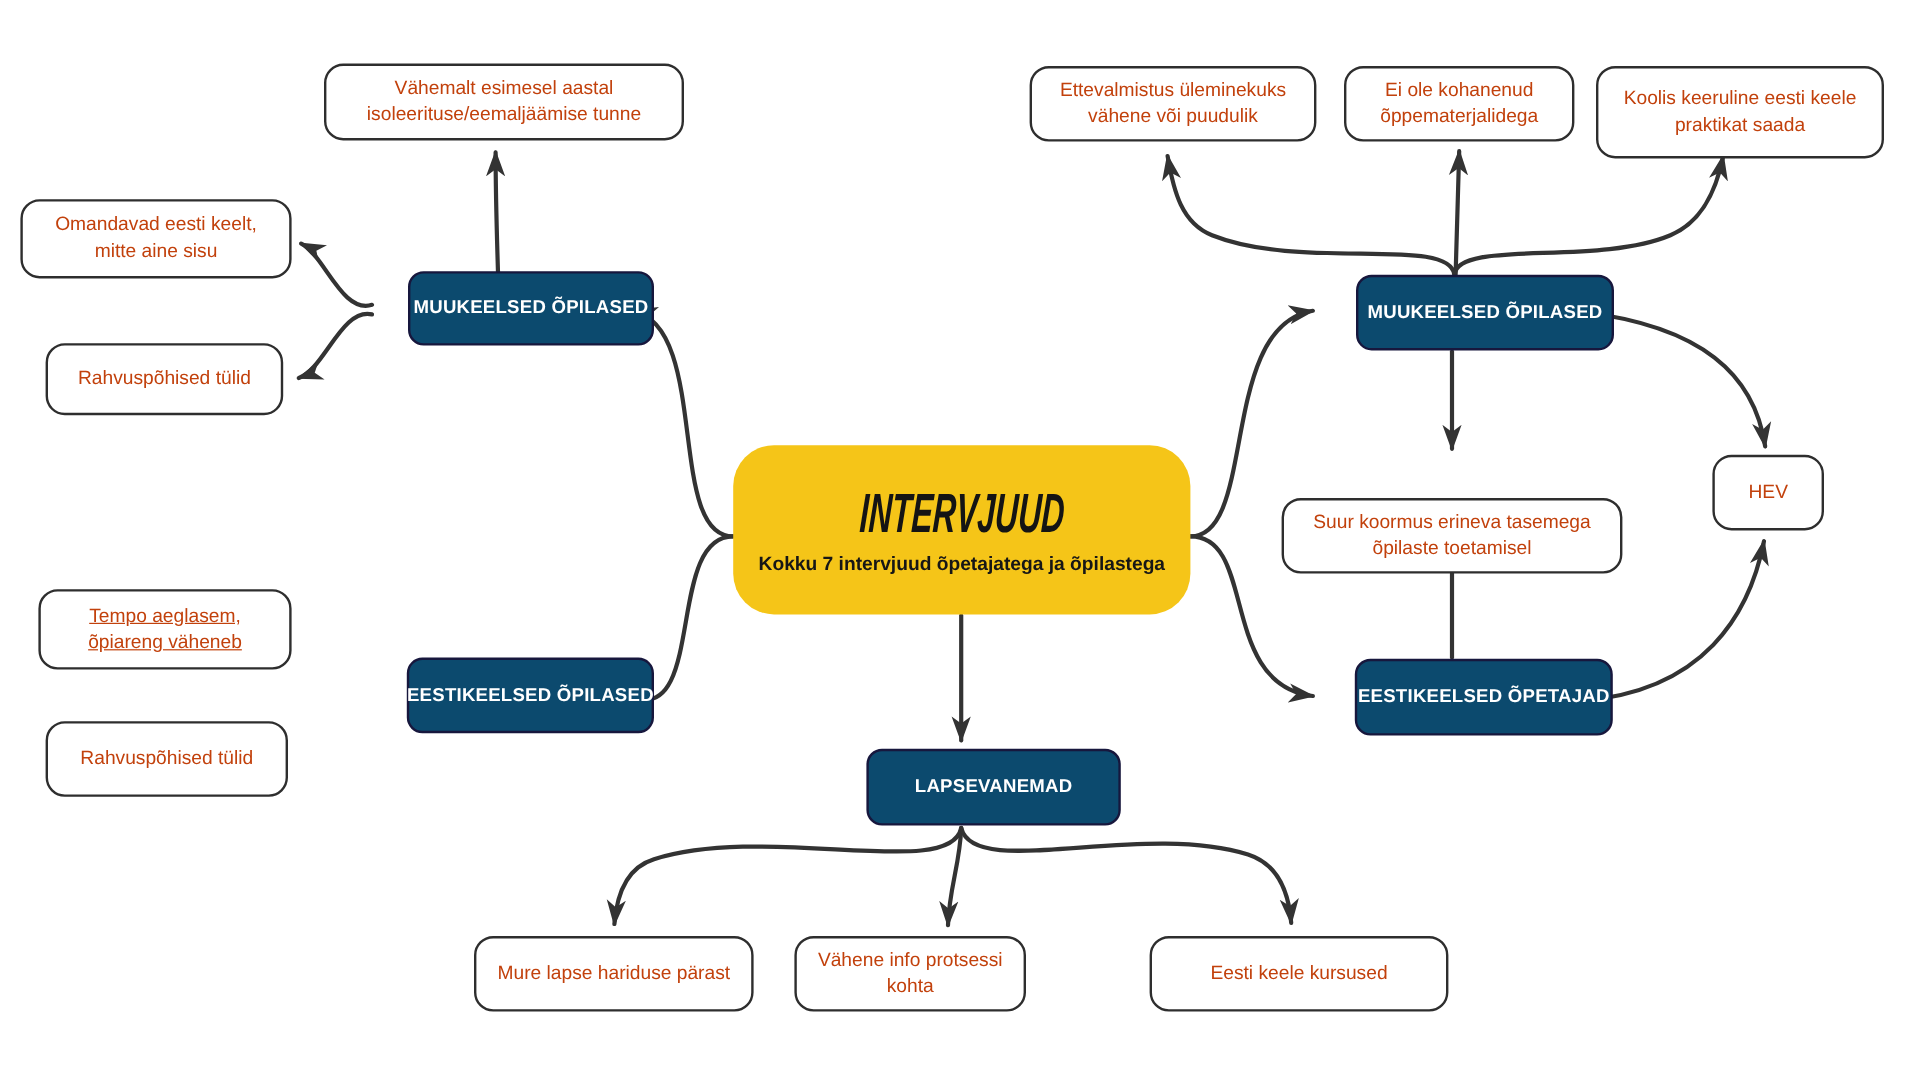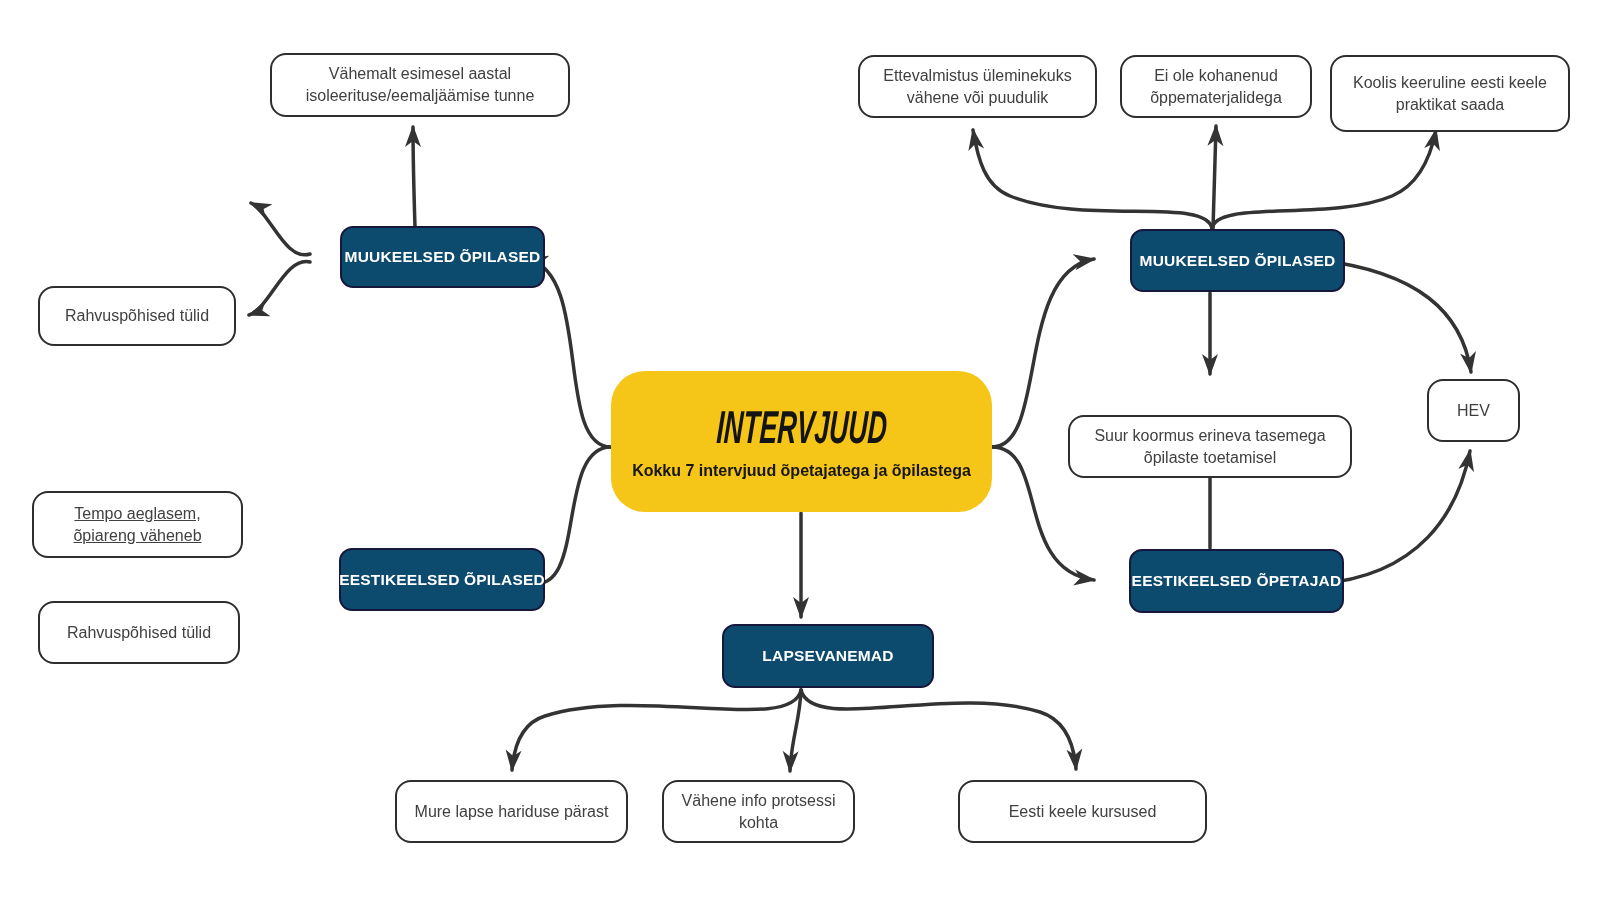--- a/index.html
+++ b/index.html
@@ -5,21 +5,21 @@
   html,body { margin:0; padding:0; background:#ffffff; }
   #canvas {
     position:relative; width:1600px; height:900px; background:#ffffff;
     font-family:"Liberation Sans","DejaVu Sans",sans-serif; overflow:hidden;
   }
   #edges { position:absolute; left:0; top:0; width:1600px; height:900px; }
   .leaf {
     position:absolute; box-sizing:border-box; background:#ffffff;
     border:2px solid #2e2e2e; border-radius:16px;
     display:flex; align-items:center; justify-content:center;
-    text-align:center; color:#404040; font-size:16px; line-height:1.35;
+    text-align:center; color:#c2410c; font-size:16px; line-height:1.35;
     padding:4px 10px; white-space:pre-line;
   }
   .branch {
     position:absolute; box-sizing:border-box; background:#0c4a6e;
     border:2px solid #17173d; border-radius:13px;
     display:flex; align-items:center; justify-content:center;
     color:#ffffff; font-size:15.5px; font-weight:800; letter-spacing:0.2px;
     text-align:left; white-space:nowrap;margin-left:27px;
   }
   .center-node {
@@ -85,20 +85,24 @@
     <span>EESTIKEELSED ÕPETAJAD</span>
   </div>
   <div class="branch" style="left:695px; top:624px; width:212px; height:64px;">
     <span>LAPSEVANEMAD</span>
   </div>
 
   <div class="leaf" style="left:270px; top:53px; width:300px; height:64px;">
     <span>Vähemalt esimesel aastal
 isoleerituse/eemaljäämise tunne</span>
   </div>
+  <div class="leaf" style="left:17px; top:166px; width:226px; height:66px;">
+    <span>Omandavad eesti keelt,
+mitte aine sisu</span>
+  </div>
   <div class="leaf" style="left:38px; top:286px; width:198px; height:60px;">
     <span>Rahvuspõhised tülid</span>
   </div>
   <div class="leaf" style="left:32px; top:491px; width:211px; height:67px;text-decoration:underline;">
     <span>Tempo aeglasem,
 õpiareng väheneb</span>
   </div>
   <div class="leaf" style="left:38px; top:601px; width:202px; height:63px;">
     <span>Rahvuspõhised tülid</span>
   </div>

